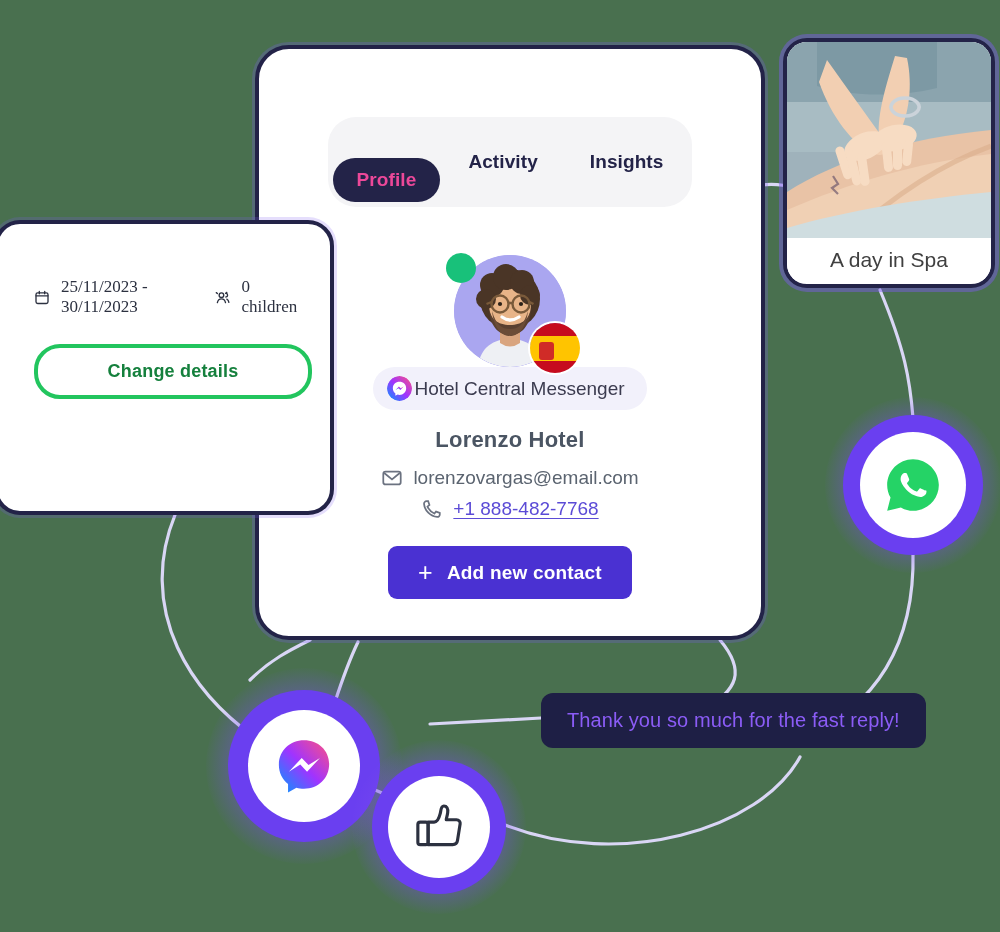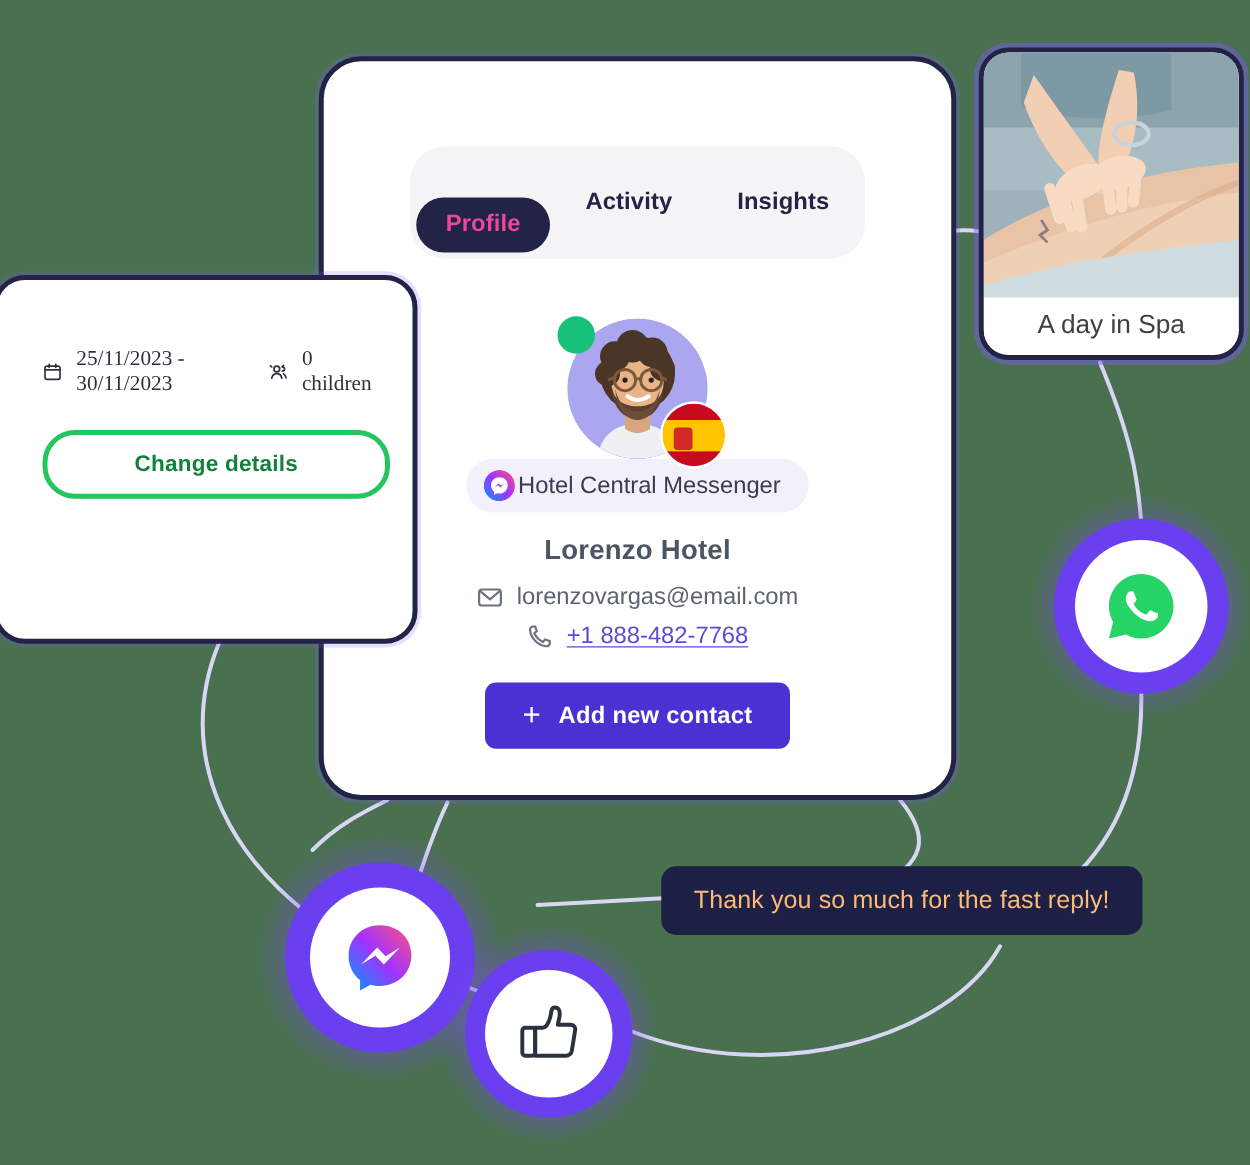--- a/index.html
+++ b/index.html
@@ -133,22 +133,22 @@
     background:#b9c7cd;
   }
   .spa-cap{
     position:absolute;left:0;right:0;bottom:3px;height:43px;background:#fff;
     display:flex;align-items:center;justify-content:center;
     font-size:21px;color:#404040;
   }
 
   
   #chat-bubble{
-    position:absolute;left:529px;top:693px;
-    background:#1e1f45;color:#fdba74;
+    position:absolute;left:541px;top:693px;
+    background:#1e1f45;color:#8b5cf6;
     border-radius:12px;padding:16px 26px;
     font-size:20px;white-space:nowrap;z-index:8;
     letter-spacing:.1px;
   }
 
   
   .orb{
     position:absolute;border-radius:50%;
     display:flex;align-items:center;justify-content:center;
     z-index:9;

